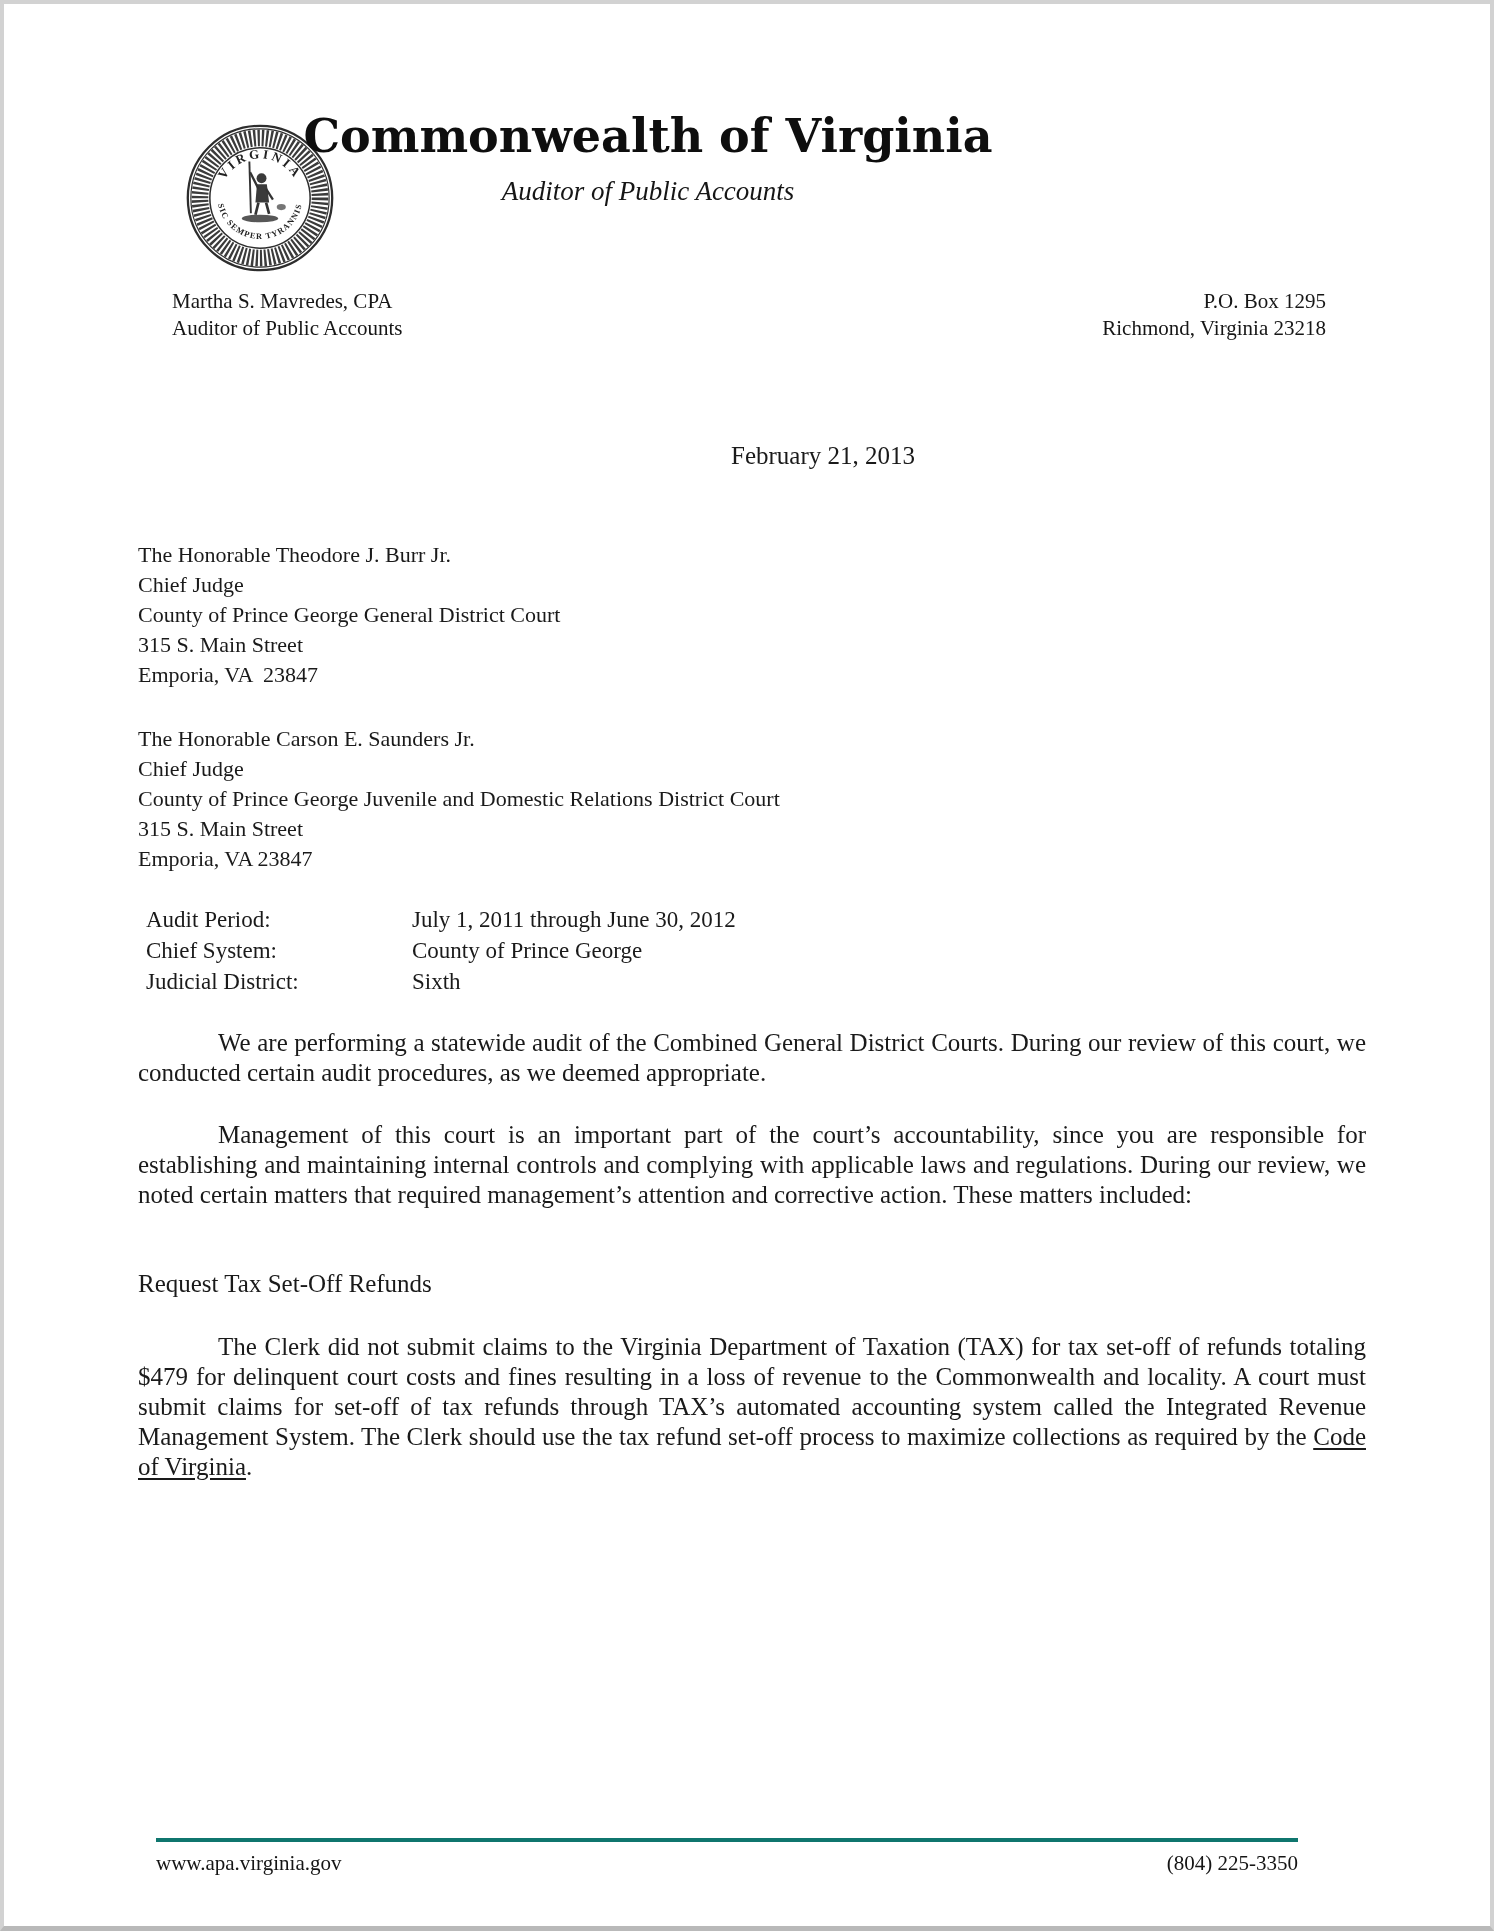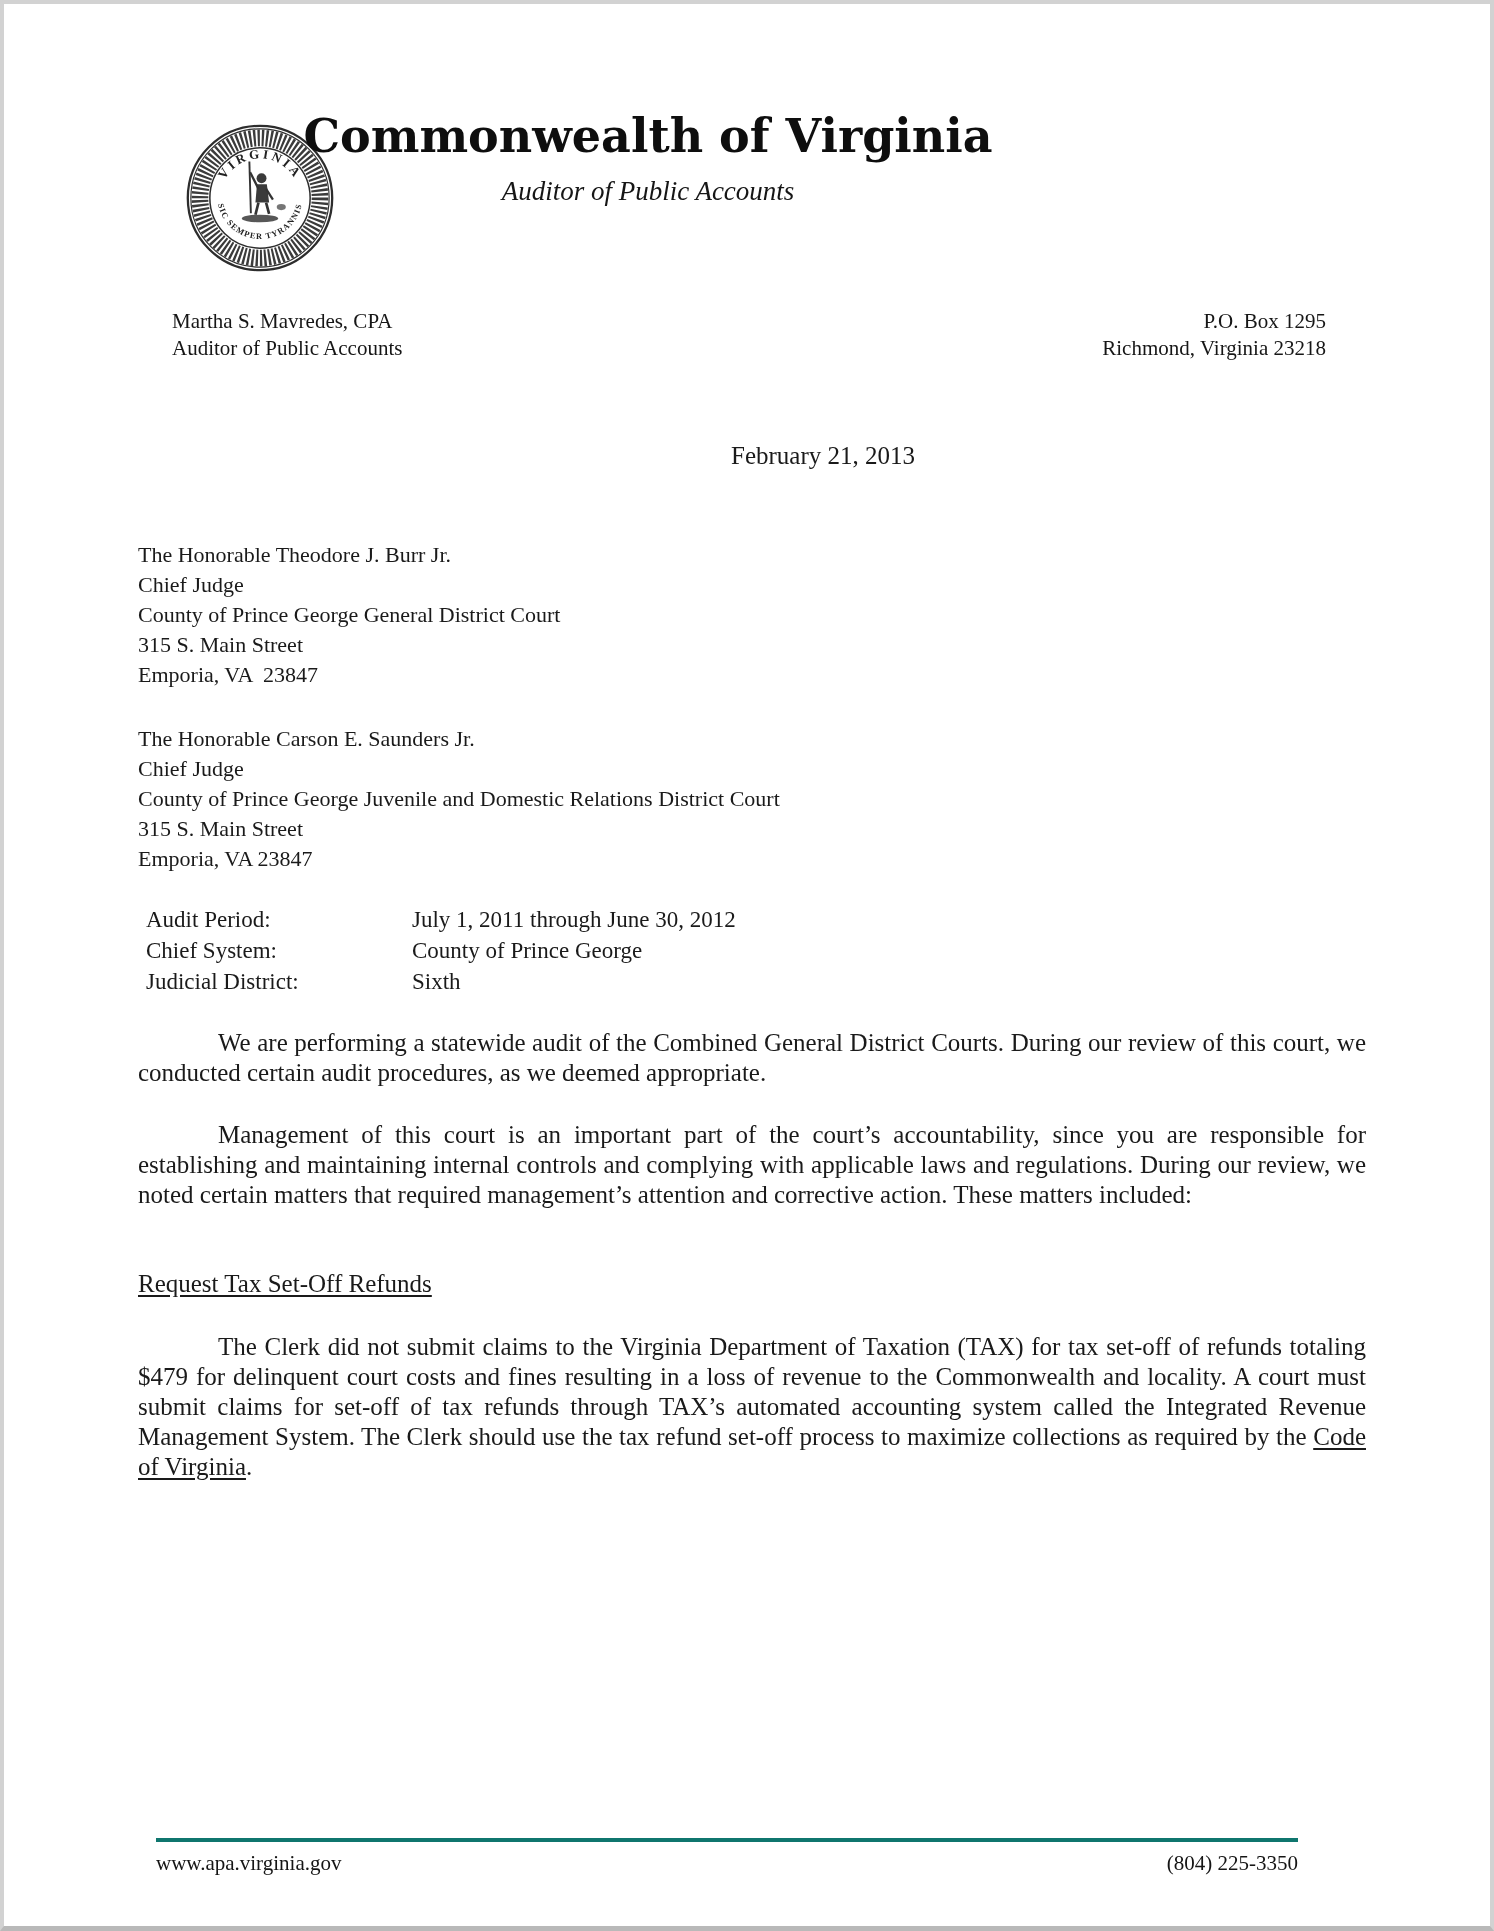--- a/index.html
+++ b/index.html
@@ -25,21 +25,21 @@
     line-height:56px;
     color:#0e0e0e;
     letter-spacing:0px;
   }
   .masthead-subtitle{
     font-style:italic;
     font-size:27px;
     margin-top:12px;
     color:#161616;
   }
-  .contact{position:absolute;top:284px;font-size:21px;line-height:27px;color:#161616;margin-top:20px;}
+  .contact{position:absolute;top:284px;font-size:21px;line-height:27px;color:#161616;}
   .contact-left{left:168px;text-align:left;}
   .contact-right{right:164px;text-align:right;}
   
   .date{position:absolute;left:727px;top:438px;font-size:25px;}
   .addr-block{position:absolute;left:134px;font-size:22px;line-height:30px;}
   .addr-line{white-space:pre;}
   .recipient-1{top:536px;}
   .recipient-2{top:720px;}
   .audit-info{position:absolute;left:142px;top:900px;font-size:23px;line-height:31px;}
   .audit-row{display:flex;}
@@ -49,21 +49,20 @@
     font-size:25px;line-height:30px;
     text-align:justify;margin:0;
     text-indent:80px;
   }
   .para-1{top:1024px;}
   .para-2{top:1116px;}
   .para-3{top:1328px;}
   .finding-heading{
     position:absolute;left:134px;top:1266px;
     font-size:25px;
-    text-decoration:underline;
     text-underline-offset:3px;
   }
   .citation{text-decoration:underline;text-underline-offset:3px;}
   
   .footer{
     position:absolute;left:152px;top:1834px;width:1142px;
     border-top:4px solid #0f766e;
     padding-top:9px;
     display:flex;justify-content:space-between;
     font-size:21px;color:#151515;

